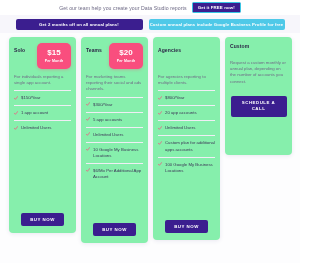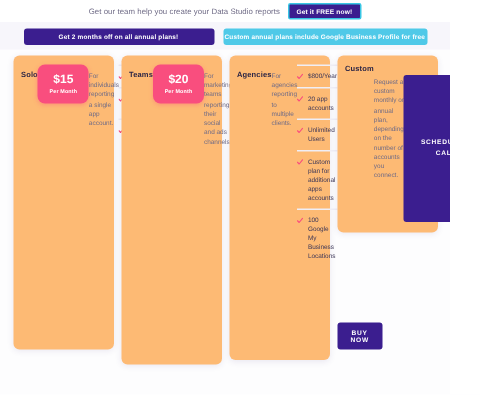--- a/index.html
+++ b/index.html
@@ -45,27 +45,27 @@
   .promo-custom{width:136px;background:#4fc9e8;}
 
   
   .cards{
     position:absolute;top:37px;left:9px;
     width:284px;
     display:flex;gap:5px;align-items:flex-start;
   }
   .card{
     width:67px;
-    background:#fdba74;
+    background:#86efac;
     border-radius:4px;
     box-shadow:0 1px 4px rgba(70,50,130,.10);
     padding:6px 5px 7px 5px;
     box-sizing:border-box;
     position:relative;
-    display:flex;flex-direction:row;
+    display:flex;flex-direction:column;
   }
   .card-solo{min-height:196px;}
   .card-teams{min-height:206px;}
   .card-agencies{min-height:203px;}
   .card-custom{min-height:118px;}
 
   .card-head{
     display:flex;align-items:flex-start;justify-content:space-between;
     min-height:26px;
   }

